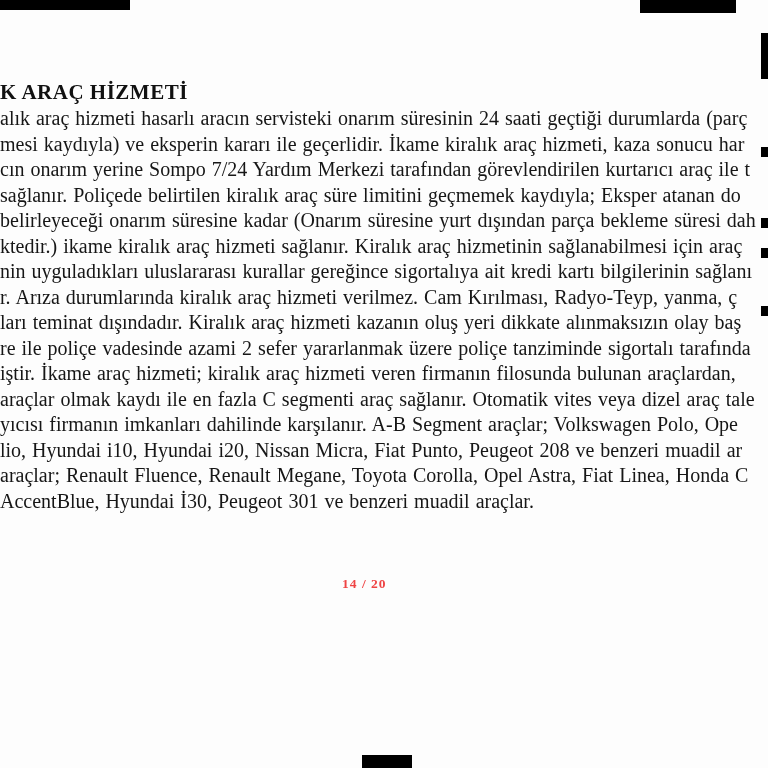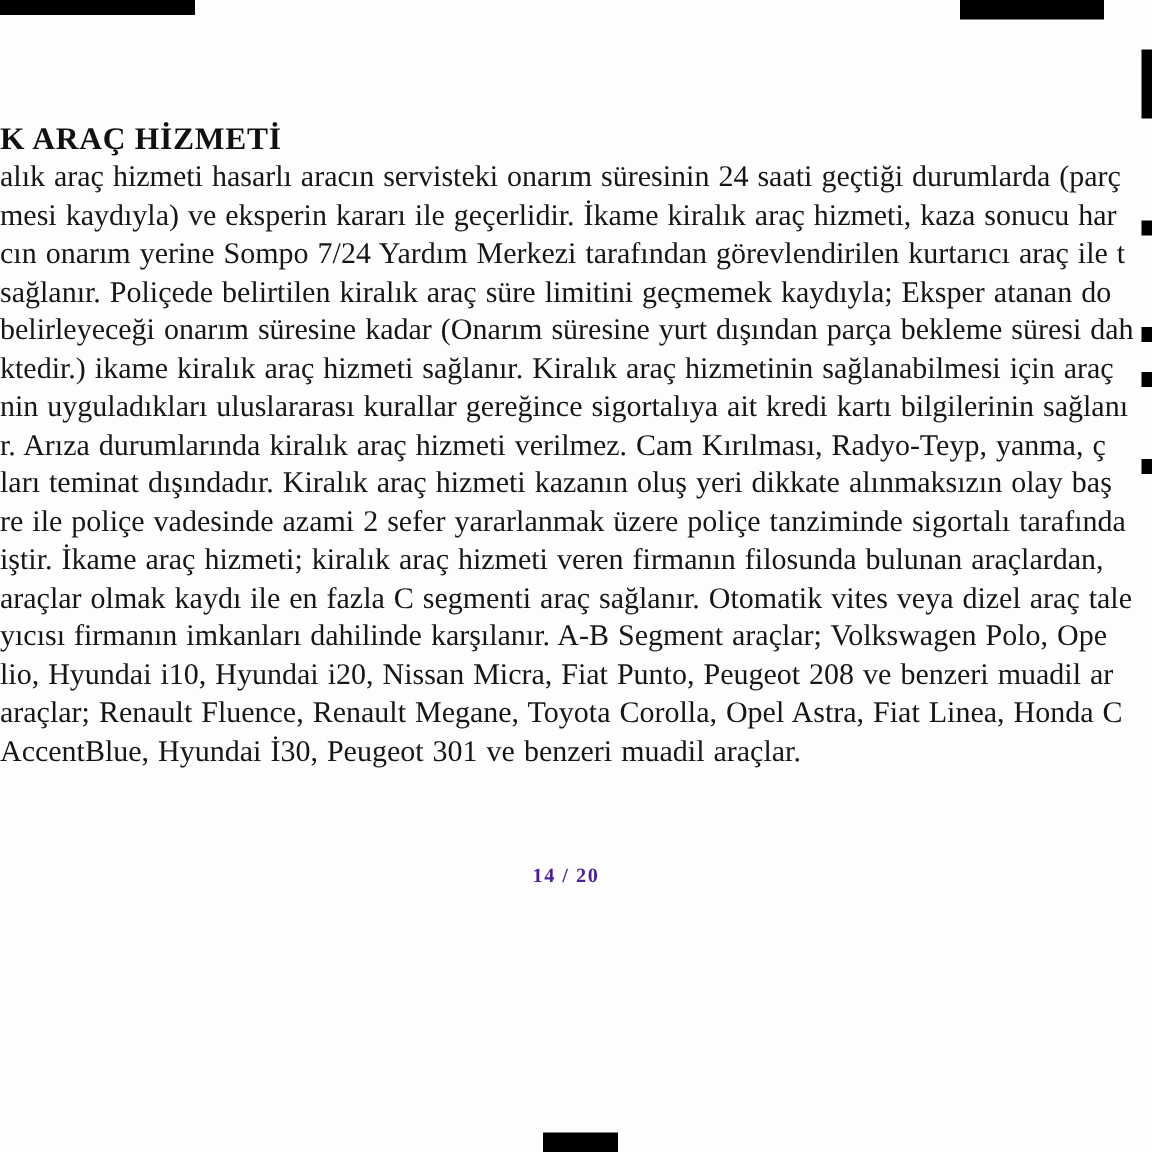--- a/index.html
+++ b/index.html
@@ -36,25 +36,25 @@
     white-space: nowrap;
     font-size: 20px;
     line-height: 25.5px;
     height: 25.5px;
     word-spacing: 1px;
     color: #161616;
   }
   .footer-pageno {
     position: absolute;
     top: 576px;
-    left: 355px;
+    left: 342px;
     font-size: 13.5px;
     font-weight: bold;
     letter-spacing: 1px;
-    color: #4c1d95;
+    color: #ef4444;
   }
   .artifact {
     position: absolute;
     background: #000000;
   }
 </style>
 </head>
 <body>
 
 <div class="page">

